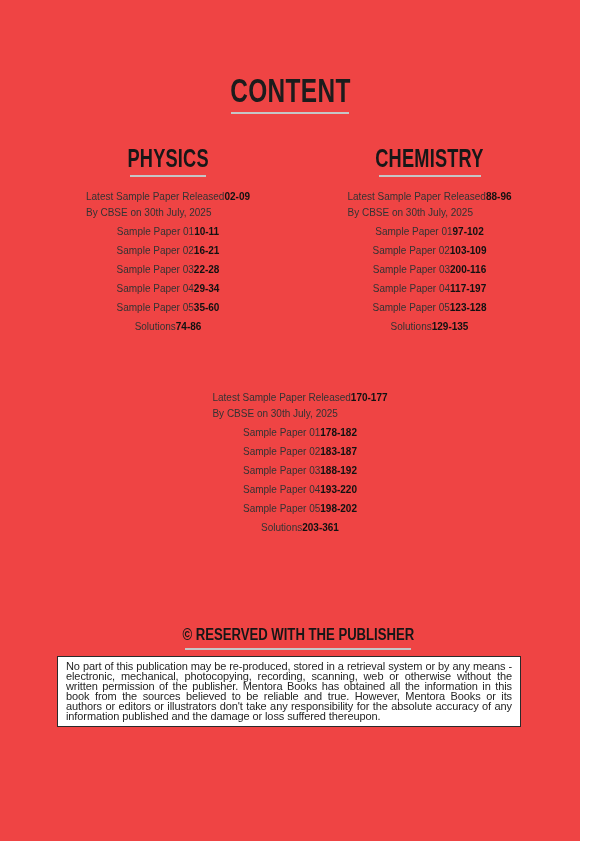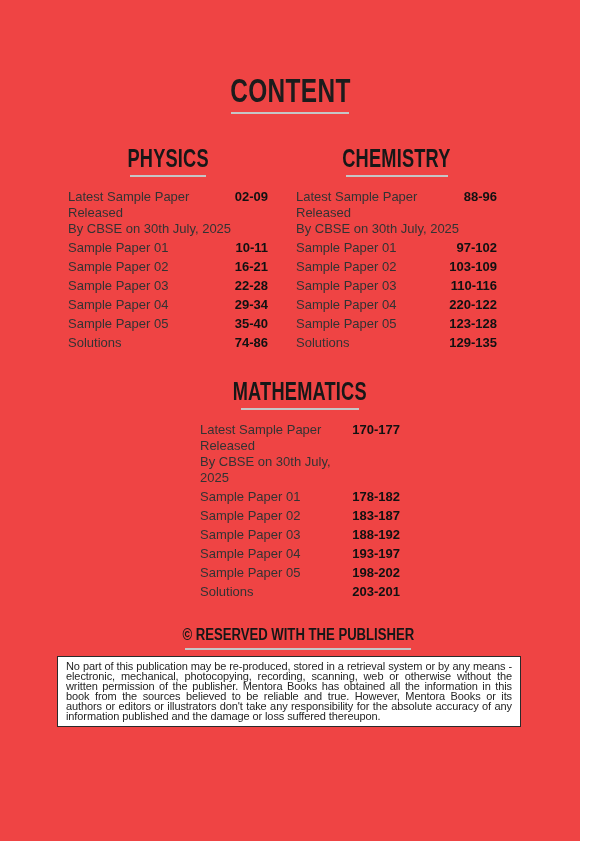--- a/index.html
+++ b/index.html
@@ -22,34 +22,34 @@
   }
   .rule{height:2px;background:#c6c6c6;margin:4px auto 0;}
   .u-content{width:118px;margin-top:5px;}
   .u-physics{width:76px;}
   .u-chemistry{width:102px;}
   .u-math{width:118px;}
   .u-copy{width:226px;margin-top:4px;}
   
   .toc-col{position:absolute;width:200px;}
   #physics{left:68px;top:145px;width:200px;}
-  #chemistry{left:296px;top:145px;width:201px;}
+  #chemistry{left:329px;top:145px;width:201px;}
   #mathematics{left:200px;top:378px;width:200px;}
   .sec-head{text-align:center;text-decoration:underline;}
   .sec-title{
     display:inline-block;margin:0;
     font-size:26px;line-height:1;font-weight:700;
     letter-spacing:0.3px;
     transform:scaleX(0.70);
     color:#171717;
   }
   .toc-list{margin-top:12px;}
   .toc-row{
-    display:flex;justify-content:space-between;align-items:flex-start;
-    font-size:13px;line-height:16px;
+    display:flex;justify-content:center;align-items:flex-start;
+    font-size:10px;line-height:16px;
     margin-bottom:3px;
     color:#333333;
   }
   .toc-label{text-align:left;}
   .toc-label .l{display:block;}
   .toc-pages{font-weight:700;color:#111111;white-space:nowrap;}
   
   .copy-wrap{position:absolute;top:626px;left:0;right:0;text-align:center;padding-left:16px;}
   .copy-text{
     display:inline-block;margin:0;
@@ -114,21 +114,21 @@
       <div class="toc-row">
         <div class="toc-label">
           <span class="l">Sample Paper 04</span>
         </div>
         <div class="toc-pages">29-34</div>
       </div>
       <div class="toc-row">
         <div class="toc-label">
           <span class="l">Sample Paper 05</span>
         </div>
-        <div class="toc-pages">35-40</div>
+        <div class="toc-pages">35-60</div>
       </div>
       <div class="toc-row">
         <div class="toc-label">
           <span class="l">Solutions</span>
         </div>
         <div class="toc-pages">74-86</div>
       </div>
     </div>
   </section>
 
@@ -154,48 +154,44 @@
       <div class="toc-row">
         <div class="toc-label">
           <span class="l">Sample Paper 02</span>
         </div>
         <div class="toc-pages">103-109</div>
       </div>
       <div class="toc-row">
         <div class="toc-label">
           <span class="l">Sample Paper 03</span>
         </div>
-        <div class="toc-pages">110-116</div>
+        <div class="toc-pages">200-116</div>
       </div>
       <div class="toc-row">
         <div class="toc-label">
           <span class="l">Sample Paper 04</span>
         </div>
-        <div class="toc-pages">220-122</div>
+        <div class="toc-pages">117-197</div>
       </div>
       <div class="toc-row">
         <div class="toc-label">
           <span class="l">Sample Paper 05</span>
         </div>
         <div class="toc-pages">123-128</div>
       </div>
       <div class="toc-row">
         <div class="toc-label">
           <span class="l">Solutions</span>
         </div>
         <div class="toc-pages">129-135</div>
       </div>
     </div>
   </section>
 
   <section class="toc-col" id="mathematics">
-    <div class="sec-head">
-      <h2 class="sec-title">MATHEMATICS</h2>
-      <div class="rule u-math"></div>
-    </div>
     <div class="toc-list">
       <div class="toc-row">
         <div class="toc-label">
           <span class="l">Latest Sample Paper Released</span>
           <span class="l">By CBSE on 30th July, 2025</span>
         </div>
         <div class="toc-pages">170-177</div>
       </div>
       <div class="toc-row">
         <div class="toc-label">
@@ -212,33 +208,33 @@
       <div class="toc-row">
         <div class="toc-label">
           <span class="l">Sample Paper 03</span>
         </div>
         <div class="toc-pages">188-192</div>
       </div>
       <div class="toc-row">
         <div class="toc-label">
           <span class="l">Sample Paper 04</span>
         </div>
-        <div class="toc-pages">193-197</div>
+        <div class="toc-pages">193-220</div>
       </div>
       <div class="toc-row">
         <div class="toc-label">
           <span class="l">Sample Paper 05</span>
         </div>
         <div class="toc-pages">198-202</div>
       </div>
       <div class="toc-row">
         <div class="toc-label">
           <span class="l">Solutions</span>
         </div>
-        <div class="toc-pages">203-201</div>
+        <div class="toc-pages">203-361</div>
       </div>
     </div>
   </section>
 
   <div class="copy-wrap">
     <div class="copy-text">© RESERVED WITH THE PUBLISHER</div>
     <div class="rule u-copy"></div>
   </div>
 
   <div class="disclaimer">No part of this publication may be re-produced, stored in a retrieval system or by any means - electronic, mechanical, photocopying, recording, scanning, web or otherwise without the written permission of the publisher. Mentora Books has obtained all the information in this book from the sources believed to be reliable and true. However, Mentora Books or its authors or editors or illustrators don't take any responsibility for the absolute accuracy of any information published and the damage or loss suffered thereupon.</div>

